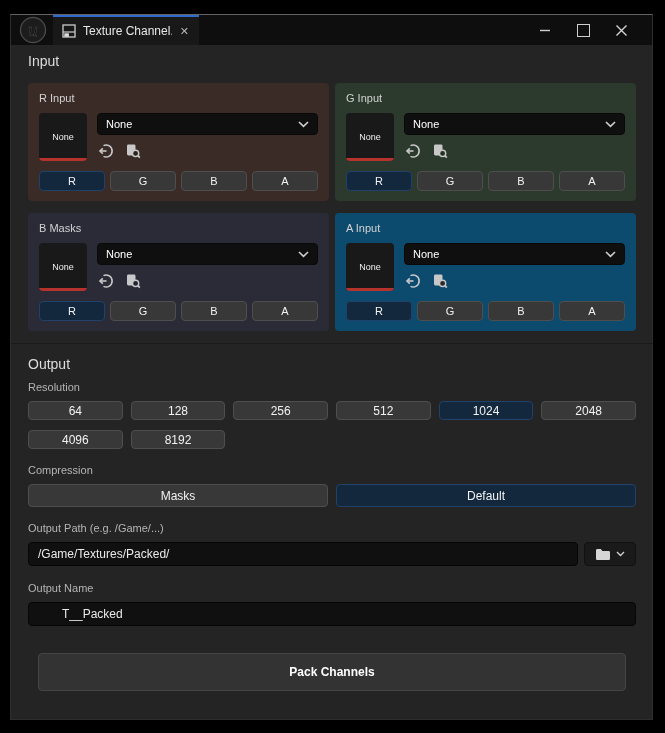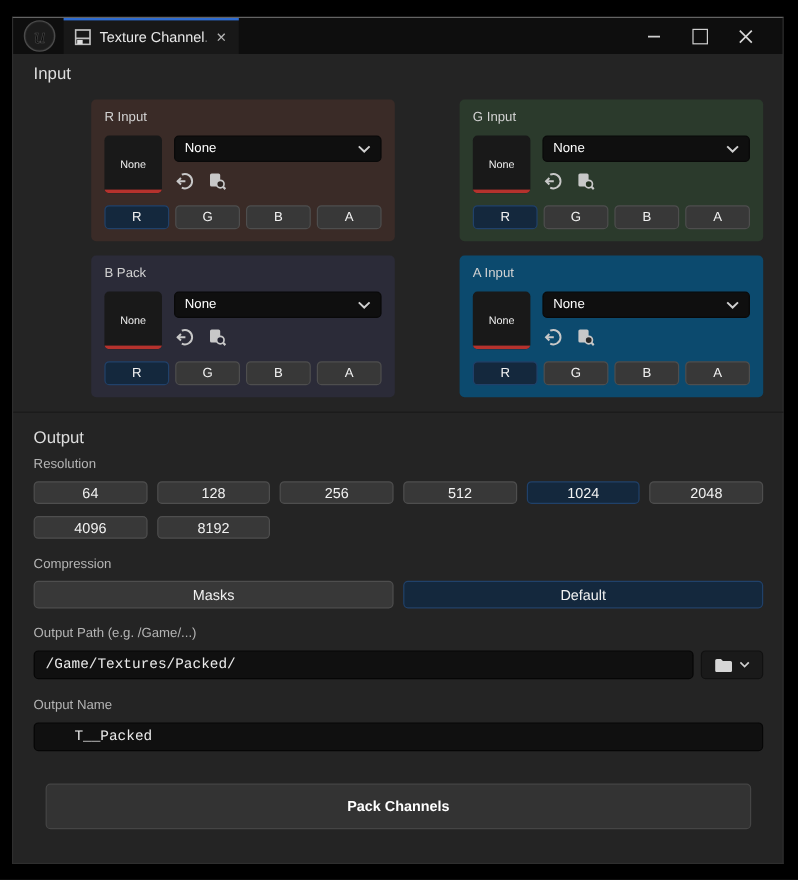--- a/index.html
+++ b/index.html
@@ -24,21 +24,21 @@
   }
   .tab-title{white-space:nowrap;overflow:hidden;flex:1;}
   .tab-close{color:#b5b5b5;font-size:11px;cursor:pointer;padding:0 1px;}
   .win-controls{margin-left:auto;display:flex;align-items:center;gap:4px;padding-right:14px;}
   .win-btn{width:34px;height:26px;display:flex;align-items:center;justify-content:center;color:#cfcfcf;font-size:13px;}
   .maxi-glyph{width:11px;height:11px;border:1px solid #cfcfcf;display:inline-block;}
   
   .content{padding:6px 16px 0 17px;}
   .section-label{font-size:14px;font-weight:normal;color:#dddddd;margin:2px 0 14px;}
   .channel-grid{display:grid;grid-template-columns:1fr 1fr;gap:12px 6px;}
-  .panel{border-radius:4px;padding:8px 11px 10px;box-sizing:border-box;margin-left:48px;}
+  .panel{border-radius:4px;padding:8px 11px 10px;box-sizing:border-box;}
   .panel-r{background:#3a2b27;}
   .panel-g{background:#2b3a2c;}
   .panel-b{background:#2b2b38;}
   .panel-a{background:#0c4a6e;}
   .panel-label{font-size:11px;color:#d2d2d2;margin:1px 0 9px;}
   .panel-body{display:flex;gap:10px;}
   .thumb{
     width:48px;height:48px;background:#191919;border-radius:4px;position:relative;
     display:flex;align-items:center;justify-content:center;
     font-size:9px;color:#f0f0f0;flex:0 0 auto;overflow:hidden;
@@ -65,21 +65,21 @@
     height:19px;background:#383838;border:1px solid #4e4e4e;border-radius:4px;
     color:#f2f2f2;font-size:12px;display:flex;align-items:center;justify-content:center;
     box-sizing:border-box;
   }
   .comp-grid{display:grid;grid-template-columns:1fr 1fr;gap:8px;}
   .comp-grid .flat-btn{height:23px;}
   .path-row{display:flex;gap:6px;}
   .text-input{
     flex:1;height:24px;background:#101010;border:1px solid #060606;border-radius:4px;
     color:#eaeaea;font-size:12px;padding:0 9px;box-sizing:border-box;outline:none;
-    font-family:Liberation Mono, monospace;
+    font-family:Liberation Sans, sans-serif;
   }
   .folder-btn{
     width:52px;height:24px;background:#1a1a1a;border:1px solid #111;border-radius:4px;
     display:flex;align-items:center;justify-content:center;gap:5px;box-sizing:border-box;flex:0 0 auto;
   }
   .pack-btn{
     margin:27px 10px 0;height:38px;width:calc(100% - 20px);
     background:#333333;border:1px solid #454545;border-radius:4px;
     color:#ffffff;font-weight:bold;font-size:12px;
     display:flex;align-items:center;justify-content:center;box-sizing:border-box;
@@ -210,21 +210,21 @@
         </div>
         <div class="rgba-row">
           <div class="chan-btn sel">R</div>
           <div class="chan-btn">G</div>
           <div class="chan-btn">B</div>
           <div class="chan-btn">A</div>
         </div>
       </div>
 
       <div class="panel panel-b">
-        <div class="panel-label">B Pack</div>
+        <div class="panel-label">B Masks</div>
         <div class="panel-body">
           <div class="thumb">
             <span>None</span>
             <span class="thumb-underline"></span>
           </div>
           <div class="panel-right">
             <div class="dropdown">
               <span>None</span>
               <svg width="11" height="7" viewBox="0 0 11 7">
                   <path d="M1 1 L5.5 5.3 L10 1" stroke="#cfcfcf" stroke-width="1.6" fill="none"></path>

